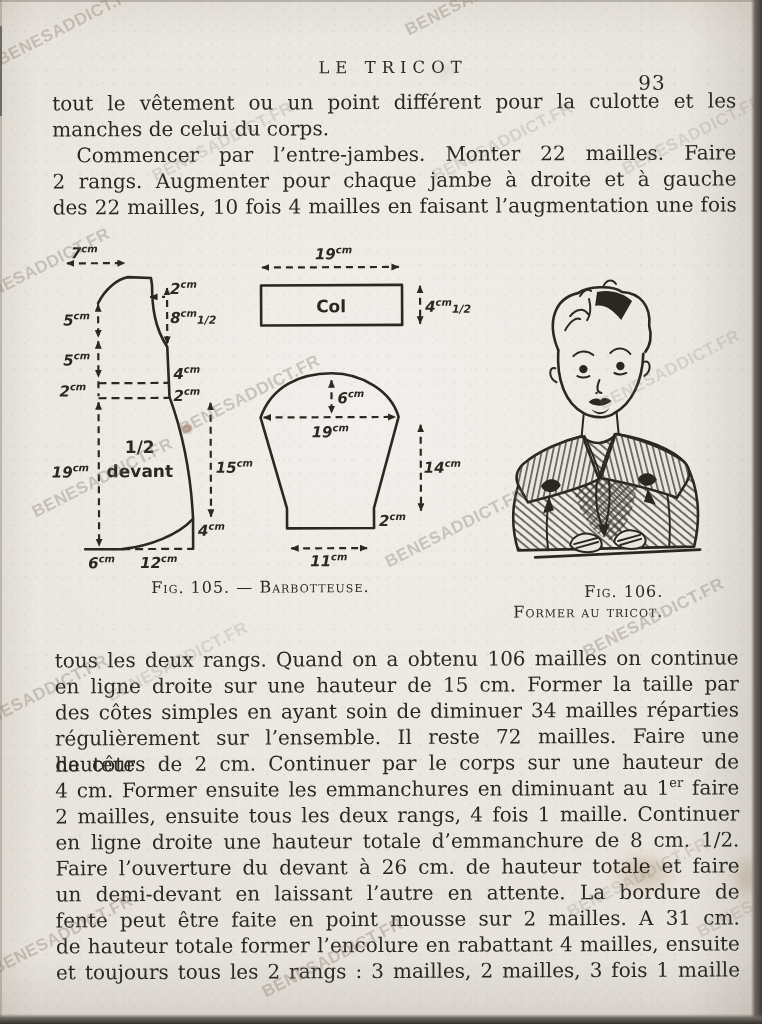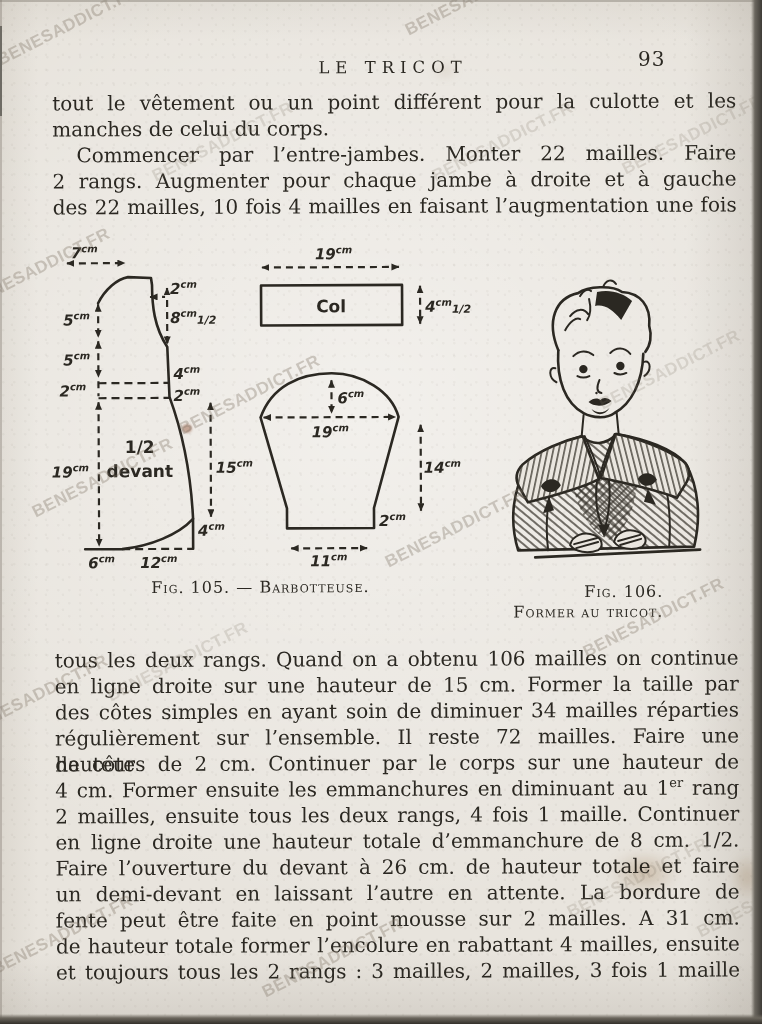--- a/index.html
+++ b/index.html
@@ -20,21 +20,21 @@
     background-image:
       radial-gradient(circle at 30% 40%, rgba(120,110,95,0.07) 0 1px, transparent 1.6px),
       radial-gradient(circle at 70% 65%, rgba(95,88,75,0.06) 0 1px, transparent 1.6px);
     background-size:11px 13px, 17px 15px;
   }
   #content{position:absolute;inset:0;z-index:2;transform:rotate(-0.25deg);}
   .hdr-title{
     position:absolute;left:54px;top:58px;width:682px;text-align:center;
     font-size:16.5px;letter-spacing:6px;
   }
-  .hdr-num{position:absolute;left:640px;top:48px;width:60px;font-size:20px;letter-spacing:1px;}
+  .hdr-num{position:absolute;left:640px;top:72px;width:60px;font-size:20px;letter-spacing:1px;}
   .tblock{position:absolute;left:54px;width:684px;font-size:20px;}
   .ln{height:26px;line-height:26px;white-space:nowrap;}
   .jl{text-align:justify;text-align-last:justify;white-space:normal;}
   .ll{text-align:left;}
   .indent{padding-left:24px;}
   #para1{top:89px;}
   #para2{top:141px;}
   #para3{top:646px;}
   .sup2{vertical-align:super;font-size:13px;line-height:0;}
   .caption{
@@ -228,21 +228,21 @@
       <div>Fig. 106.</div>
       <div>Former au tricot.</div>
     </div>
 
     <div class="tblock" id="para3">
       <div class="ln jl">tous les deux rangs. Quand on a obtenu 106 mailles on continue</div>
       <div class="ln jl">en ligne droite sur une hauteur de 15 cm. Former la taille par</div>
       <div class="ln jl">des côtes simples en ayant soin de diminuer 34 mailles réparties</div>
       <div class="ln jl">régulièrement sur l’ensemble. Il reste 72 mailles. Faire une hauteur</div>
       <div class="ln jl">de côtes de 2 cm. Continuer par le corps sur une hauteur de</div>
-      <div class="ln jl"><span>4 cm. Former ensuite les emmanchures en diminuant au 1</span><span class="sup2">er</span><span> rang</span></div>
+      <div class="ln jl"><span>4 cm. Former ensuite les emmanchures en diminuant au 1</span><span class="sup2">er</span><span> faire</span></div>
       <div class="ln jl">2 mailles, ensuite tous les deux rangs, 4 fois 1 maille. Continuer</div>
       <div class="ln jl">en ligne droite une hauteur totale d’emmanchure de 8 cm. 1/2.</div>
       <div class="ln jl">Faire l’ouverture du devant à 26 cm. de hauteur totale et faire</div>
       <div class="ln jl">un demi-devant en laissant l’autre en attente. La bordure de</div>
       <div class="ln jl">fente peut être faite en point mousse sur 2 mailles. A 31 cm.</div>
       <div class="ln jl">de hauteur totale former l’encolure en rabattant 4 mailles, ensuite</div>
       <div class="ln jl">et toujours tous les 2 rangs : 3 mailles, 2 mailles, 3 fois 1 maille</div>
     </div>
 
   </div>

